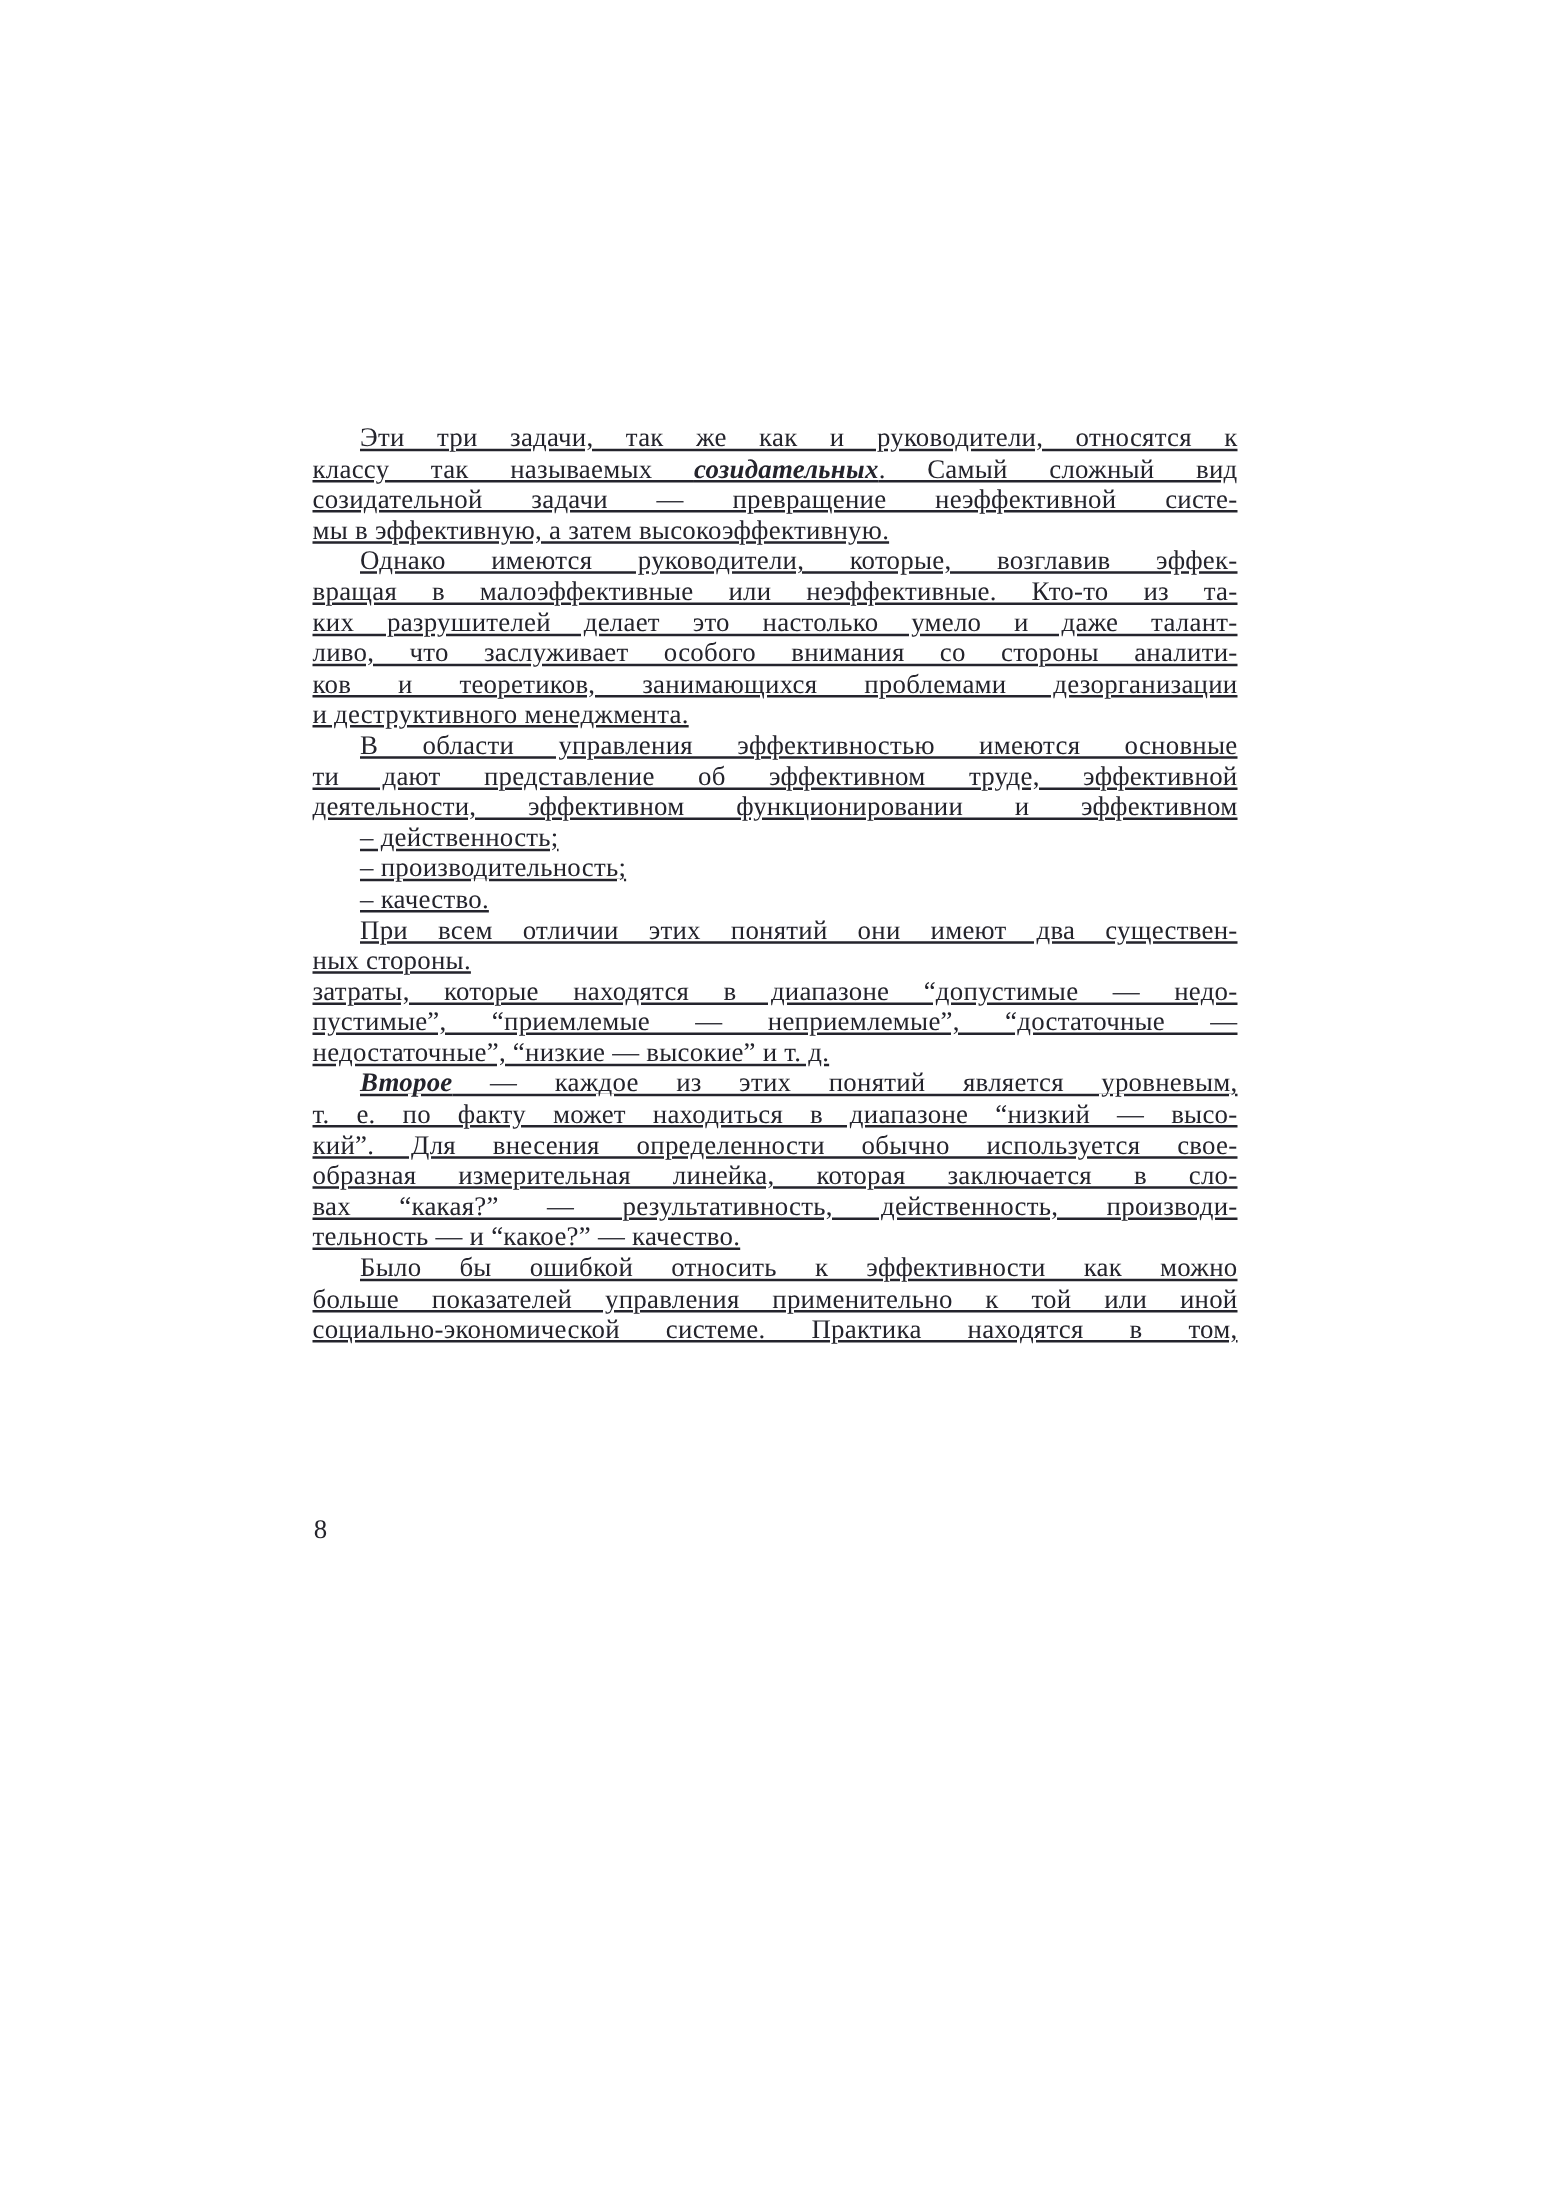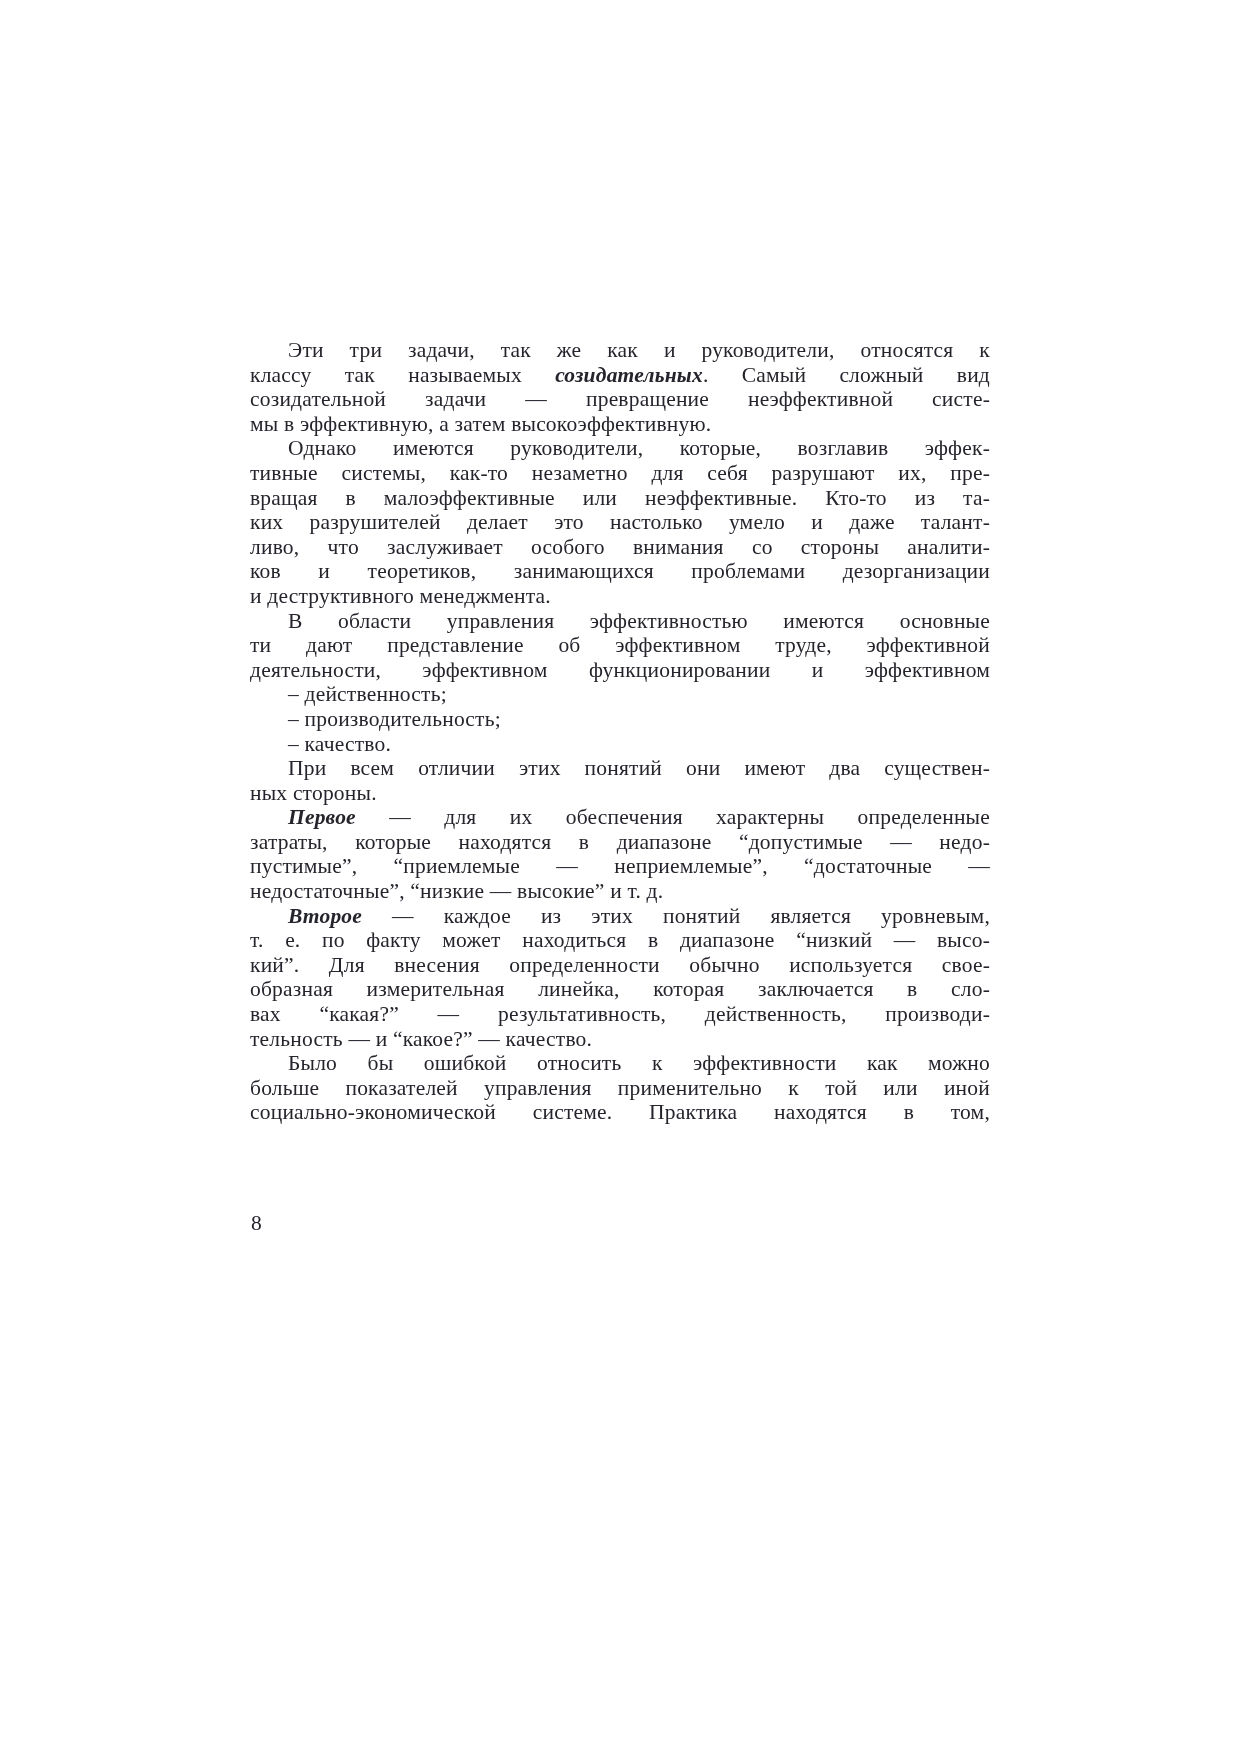--- a/index.html
+++ b/index.html
@@ -21,20 +21,21 @@
   }
   .text-block {
     position: absolute;
     left: 250px;
     top: 338px;
     width: 740px;
     color: #24242c;
     font-size: 21.5px;
     line-height: 24.6px;
     letter-spacing: 0.2px;
+    text-decoration: underline;
   }
   .line {
     text-align: justify;
     text-align-last: justify;
     -moz-text-align-last: justify;
   }
   .line.end {
     text-align-last: left;
     -moz-text-align-last: left;
   }
@@ -57,35 +58,33 @@
 </head>
 <body>
 
 <div class="scan-page">
   <div class="text-block">
       <div class="line indent"><span>Эти три задачи, так же как и руководители, относятся к</span></div>
       <div class="line"><span>классу так называемых </span><span class="bi">созидательных</span><span>. Самый сложный вид</span></div>
       <div class="line"><span>созидательной задачи — превращение неэффективной систе-</span></div>
       <div class="line end"><span>мы в эффективную, а затем высокоэффективную.</span></div>
       <div class="line indent"><span>Однако имеются руководители, которые, возглавив эффек-</span></div>
-      <div class="line"><span>тивные системы, как-то незаметно для себя разрушают их, пре-</span></div>
       <div class="line"><span>вращая в малоэффективные или неэффективные. Кто-то из та-</span></div>
       <div class="line"><span>ких разрушителей делает это настолько умело и даже талант-</span></div>
       <div class="line"><span>ливо, что заслуживает особого внимания со стороны аналити-</span></div>
       <div class="line"><span>ков и теоретиков, занимающихся проблемами дезорганизации</span></div>
       <div class="line end"><span>и деструктивного менеджмента.</span></div>
       <div class="line indent"><span>В области управления эффективностью имеются основные</span></div>
       <div class="line"><span>ти дают представление об эффективном труде, эффективной</span></div>
       <div class="line"><span>деятельности, эффективном функционировании и эффективном</span></div>
       <div class="line indent end"><span>– действенность;</span></div>
       <div class="line indent end"><span>– производительность;</span></div>
       <div class="line indent end"><span>– качество.</span></div>
       <div class="line indent"><span>При всем отличии этих понятий они имеют два существен-</span></div>
       <div class="line end"><span>ных стороны.</span></div>
-      <div class="line indent"><span class="bi">Первое</span><span> — для их обеспечения характерны определенные</span></div>
       <div class="line"><span>затраты, которые находятся в диапазоне “допустимые — недо-</span></div>
       <div class="line"><span>пустимые”, “приемлемые — неприемлемые”, “достаточные —</span></div>
       <div class="line end"><span>недостаточные”, “низкие — высокие” и т. д.</span></div>
       <div class="line indent"><span class="bi">Второе</span><span> — каждое из этих понятий является уровневым,</span></div>
       <div class="line"><span>т. е. по факту может находиться в диапазоне “низкий — высо-</span></div>
       <div class="line"><span>кий”. Для внесения определенности обычно используется свое-</span></div>
       <div class="line"><span>образная измерительная линейка, которая заключается в сло-</span></div>
       <div class="line"><span>вах “какая?” — результативность, действенность, производи-</span></div>
       <div class="line end"><span>тельность — и “какое?” — качество.</span></div>
       <div class="line indent"><span>Было бы ошибкой относить к эффективности как можно</span></div>

